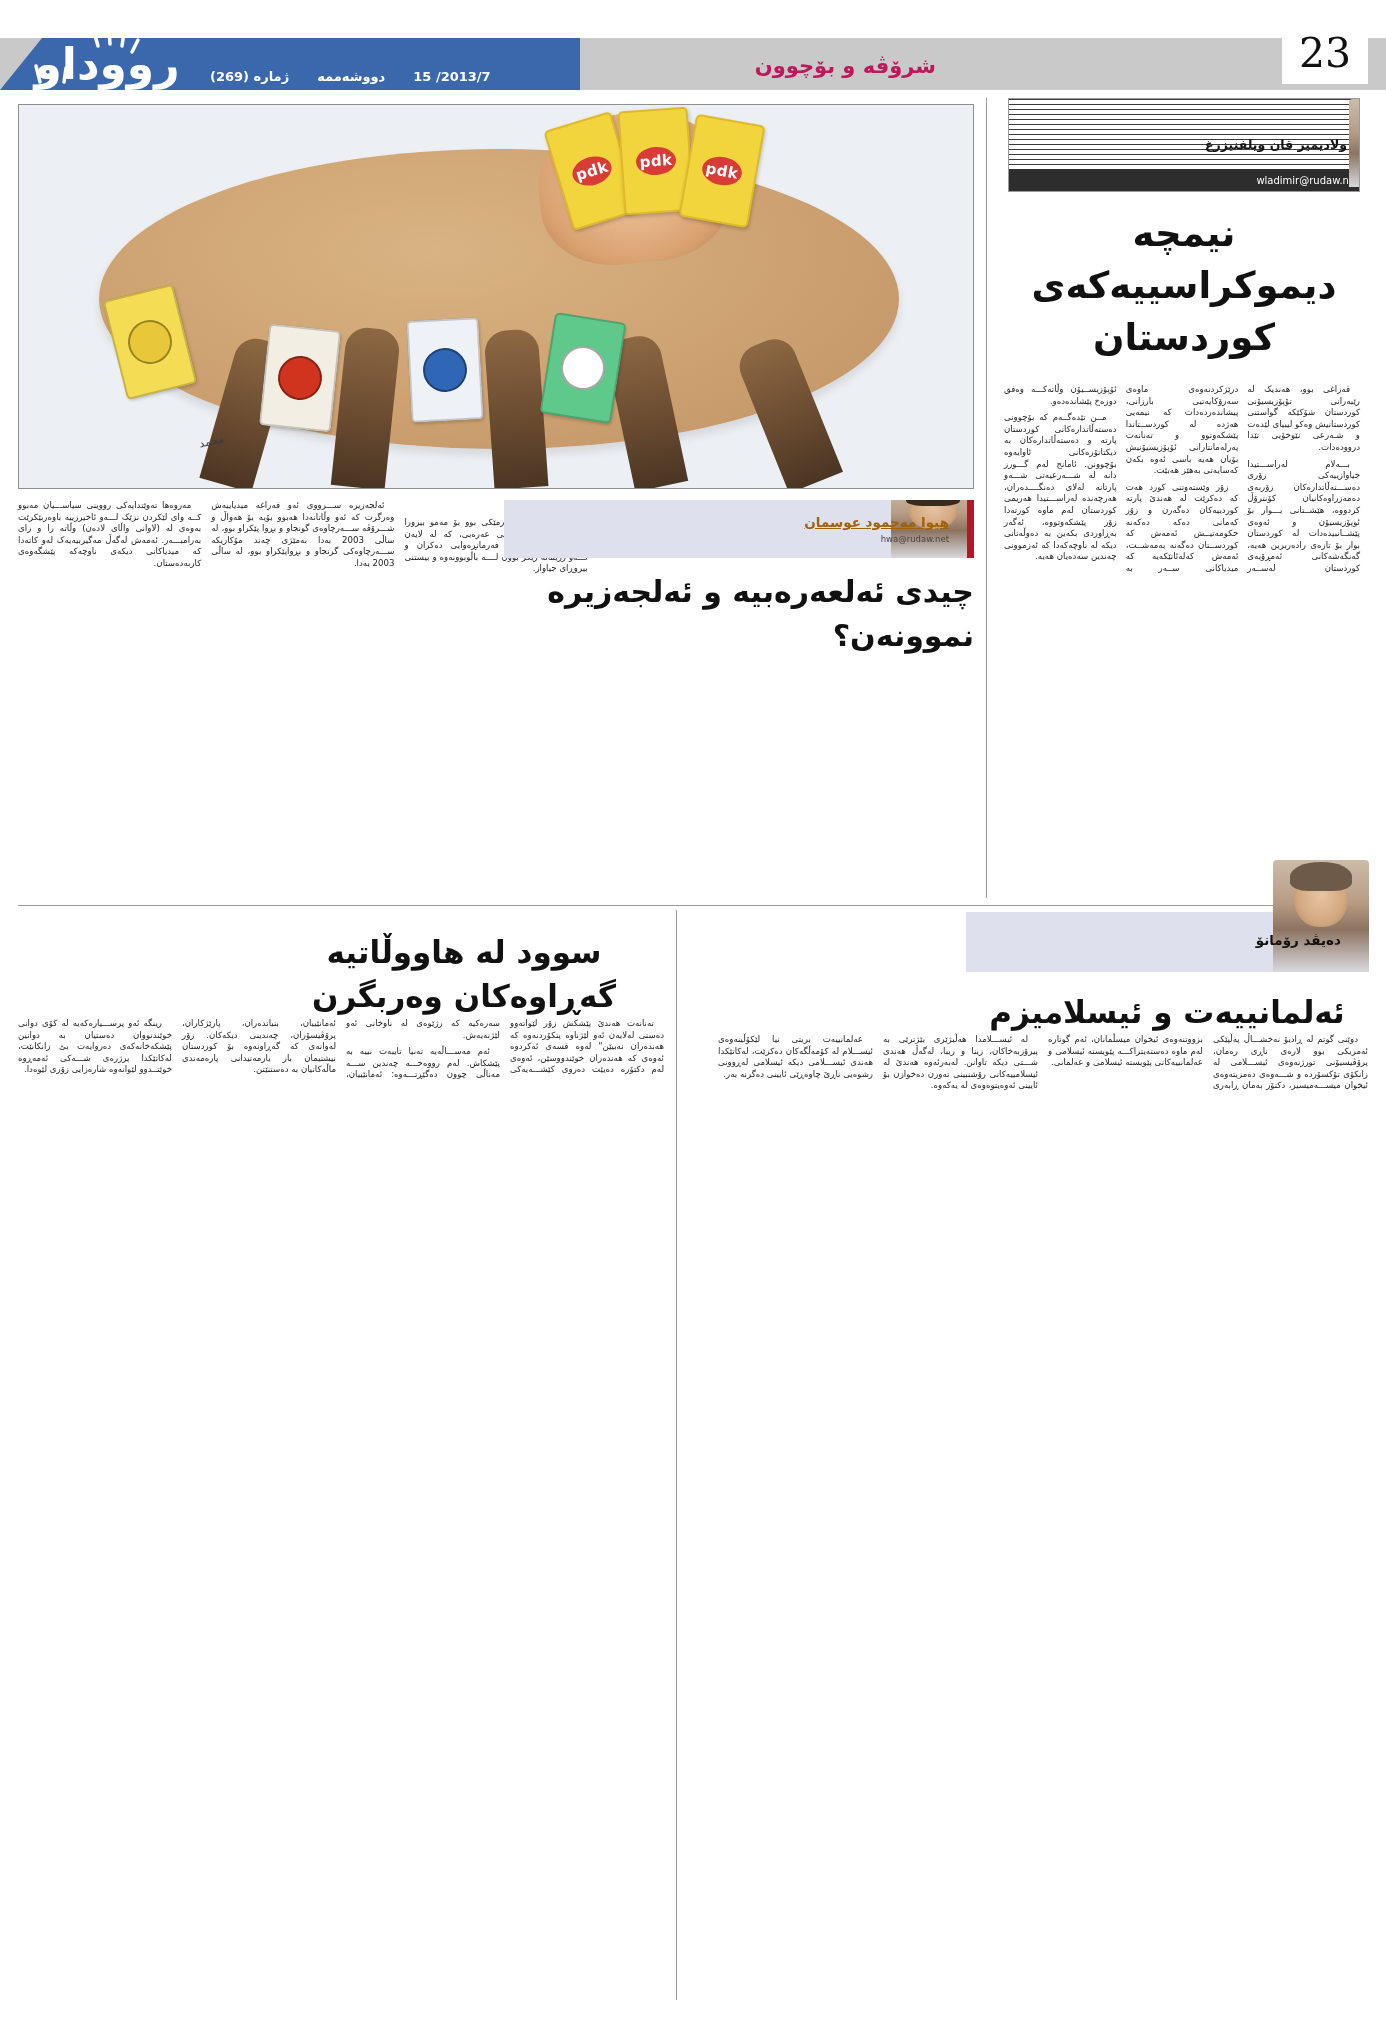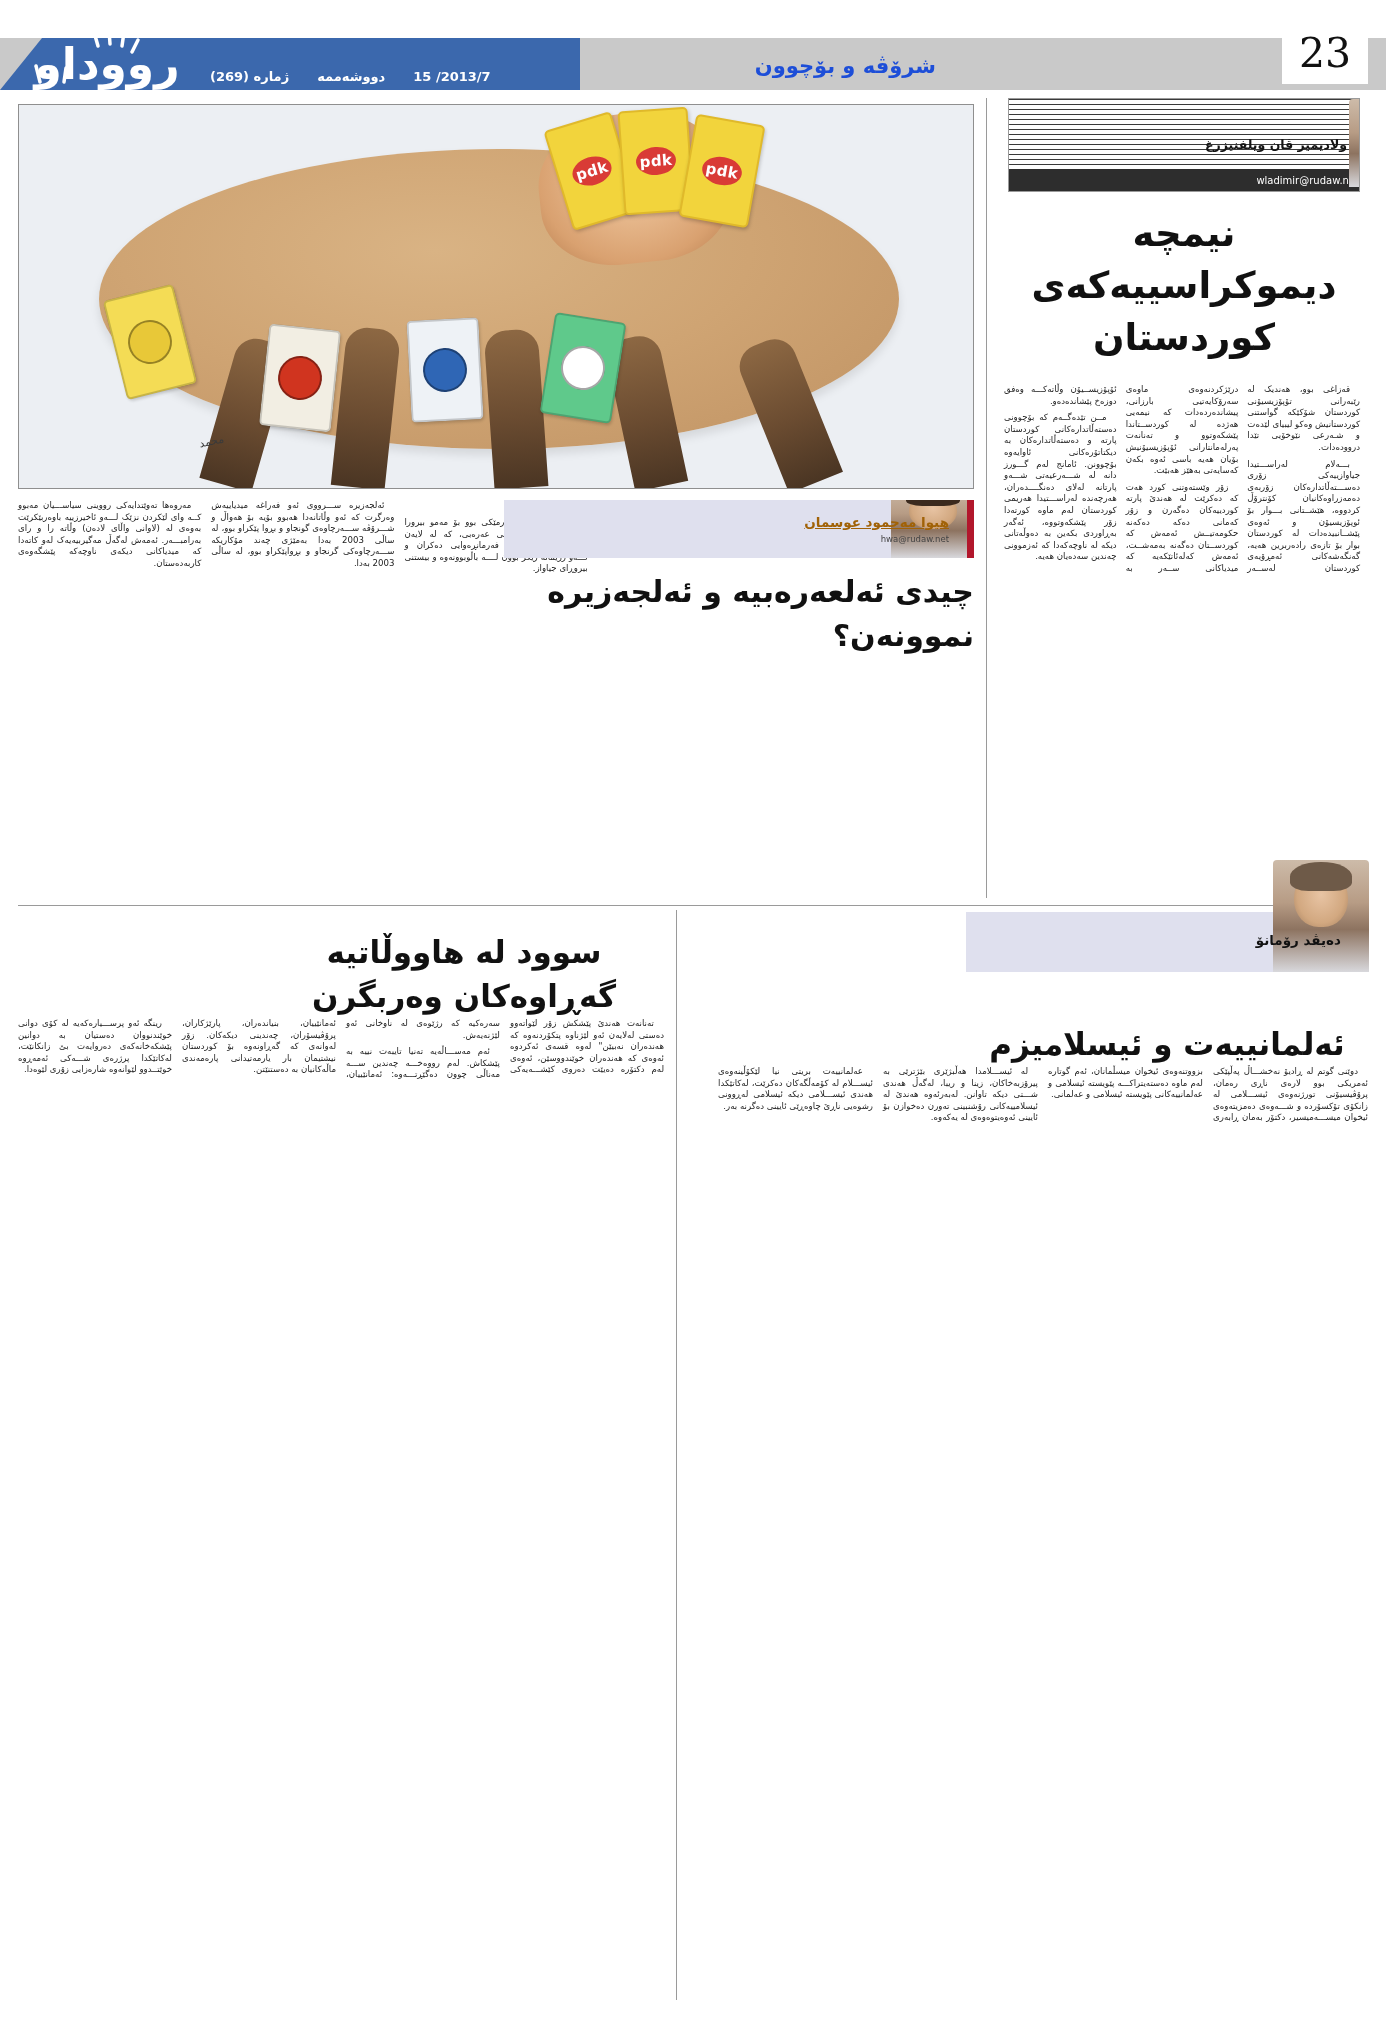--- a/index.html
+++ b/index.html
@@ -26,21 +26,21 @@
   .mast-pagenum {
     position: absolute; top: 22px; right: 18px; width: 86px; height: 62px;
     background: #ffffff; z-index: 6;
     display: flex; align-items: center; justify-content: center;
     font-size: 41px; color: #111; font-weight: 400;
     font-family: "DejaVu Serif", "Liberation Serif", serif;
   }
   .mast-section {
     position: absolute; top: 38px; right: 450px; height: 56px;
     display: flex; align-items: center;
-    font-size: 21px; font-weight: bold; color: #1d4ed8;
+    font-size: 21px; font-weight: bold; color: #be185d;
     letter-spacing: 1px;
   }
   .mast-logo {
     position: absolute; top: 34px; left: 22px; width: 170px; height: 58px;
     display: flex; align-items: center; justify-content: center;
     color: #fff; font-size: 44px; font-weight: bold; z-index: 5;
     direction: rtl;
   }
   .mast-rays { position: absolute; top: 26px; left: 24px; width: 120px; height: 62px; z-index: 4; }
   .mast-meta {
@@ -220,21 +220,21 @@
   .a3-photo {
     position: absolute; top: -52px; left: 8px; width: 96px; height: 112px; z-index: 3;
   }
   .a3-name {
     position: absolute; top: 20px; right: 20px; z-index: 4;
     font-size: 13.5px; font-weight: bold; color: #111;
   }
   .a3-headline {
     clear: both; padding-top: 18px; width: 402px; float: right;
     font-size: 31px; line-height: 44px; font-weight: bold; color: #111;
-    text-align: center; direction: rtl; margin-top: 32px;
+    text-align: center; direction: rtl;
   }
   .a3-body {
     clear: both; margin-top: 14px; width: 650px; height: 900px;
     column-count: 4; column-gap: 10px;
   }
 
   
   .a4 { position: absolute; top: 912px; left: 18px; width: 646px; height: 1096px; }
   .a4-bylinebox {
     position: relative; width: 400px; height: 60px; float: right;

